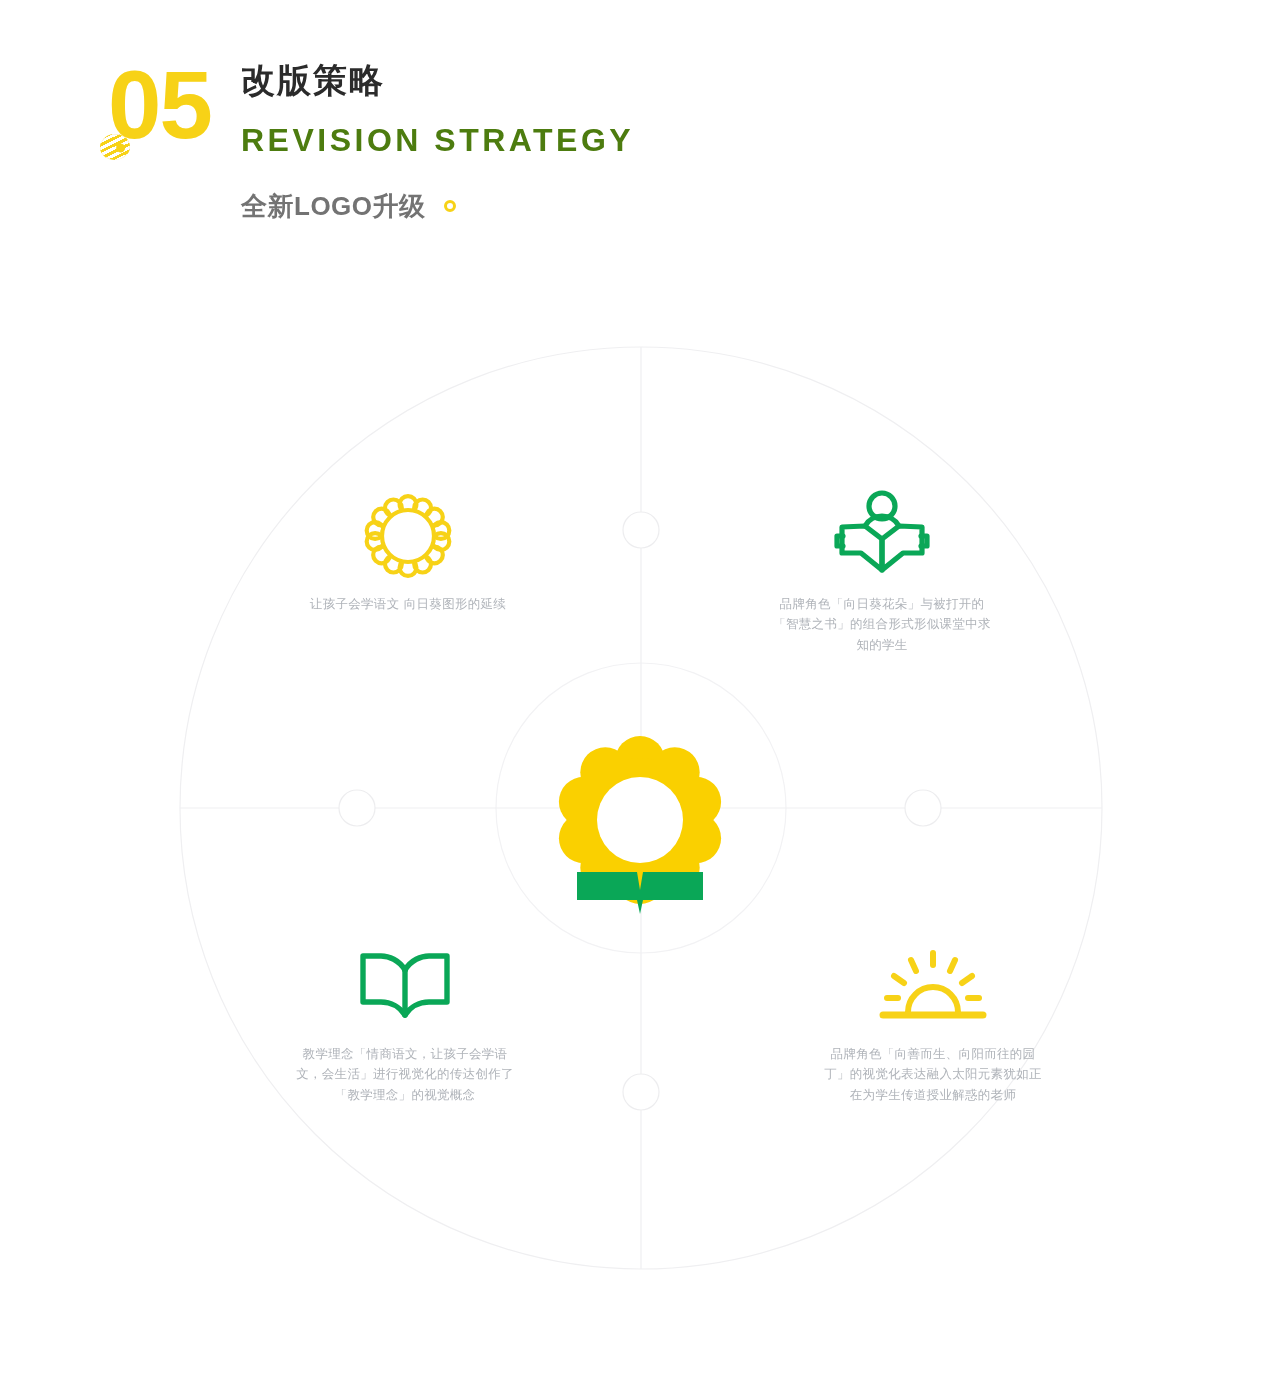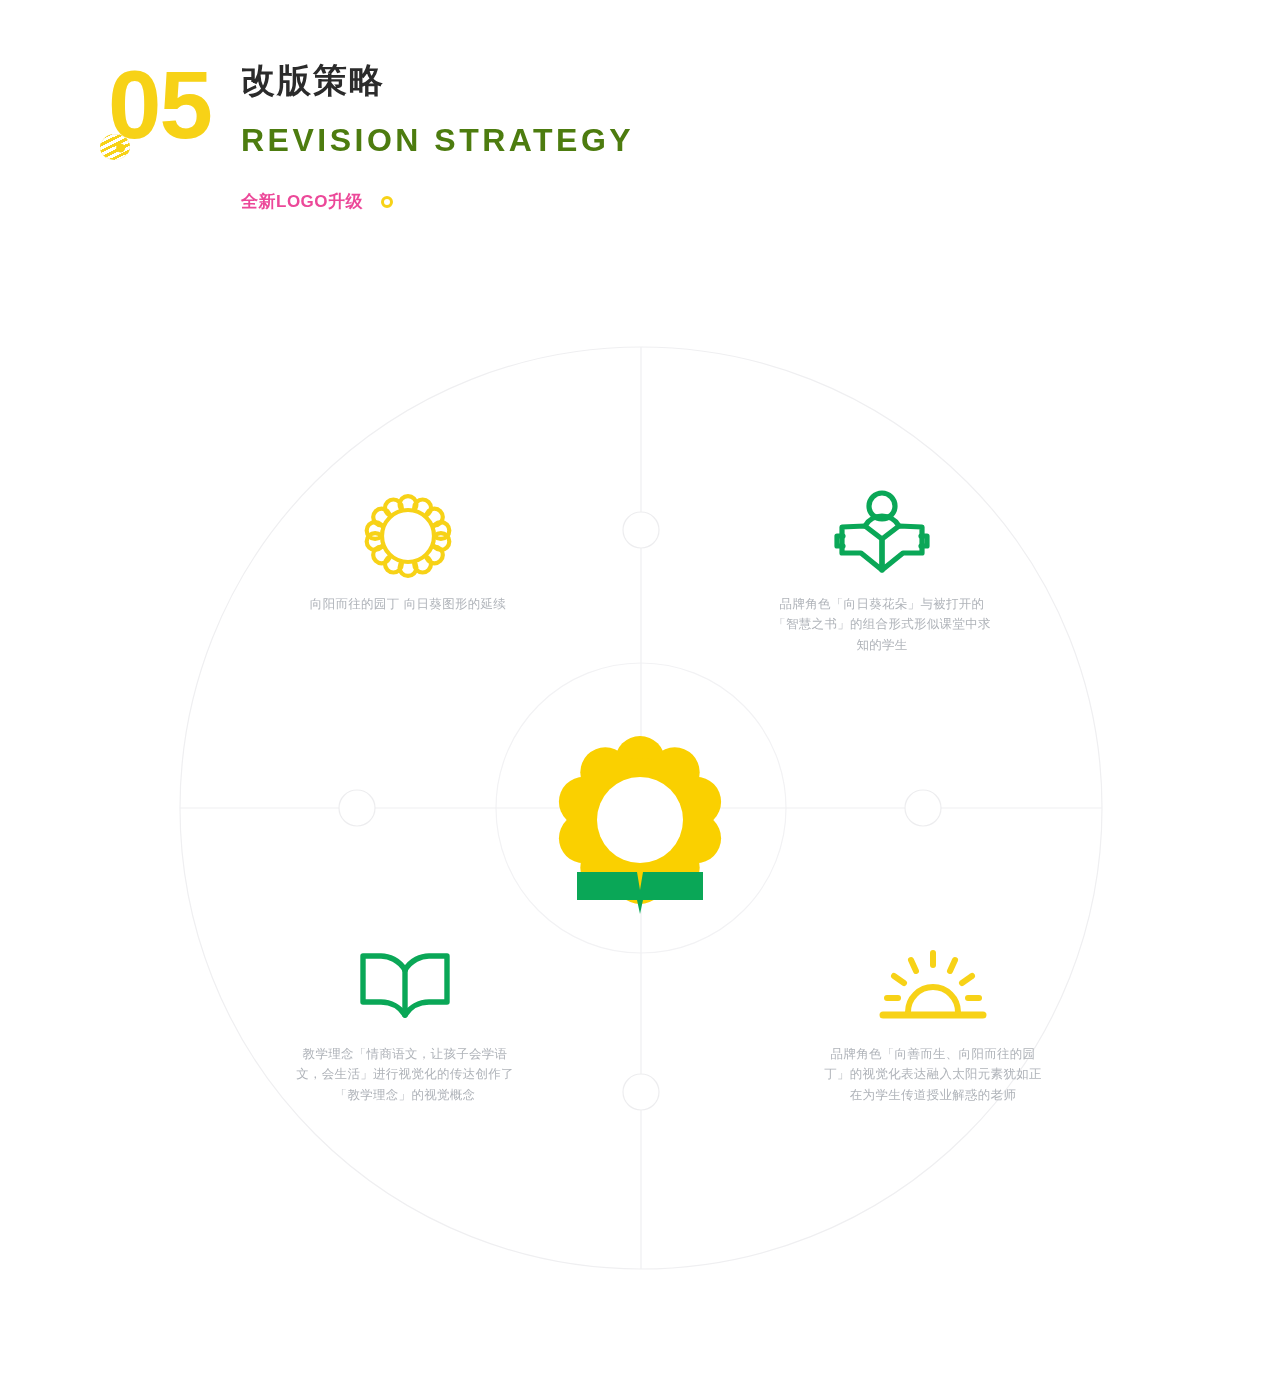--- a/index.html
+++ b/index.html
@@ -94,24 +94,24 @@
   .subtitle-row {
     position: absolute;
     left: 241px;
     top: 193px;
     display: flex;
     align-items: center;
     gap: 18px;
   }
 
   .subtitle-text {
-    font-size: 17px;
+    font-size: 26px;
     font-weight: bold;
     letter-spacing: 0.5px;
-    color: #ec4899;
+    color: #737373;
     line-height: 1;
   }
 
   .subtitle-dot {
     width: 12px;
     height: 12px;
     border-radius: 50%;
     border: 3.5px solid #F7D217;
     background: #ffffff;
     flex: none;
@@ -250,21 +250,21 @@
             <circle cx="17.6" cy="62.9" r="8.4"></circle>
             <circle cx="11.1" cy="49.5" r="8.4"></circle>
             <circle cx="11.1" cy="38.5" r="8.4"></circle>
             <circle cx="17.6" cy="25.1" r="8.4"></circle>
             <circle cx="29.4" cy="15.9" r="8.4"></circle>
           </g>
           <circle cx="44" cy="44" r="26" fill="#ffffff"></circle>
           <circle cx="44" cy="44" r="26" fill="none" stroke="#F7D217" stroke-width="4.2"></circle>
         </svg>
       </div>
-      <div class="quad-text">向阳而往的园丁
+      <div class="quad-text">让孩子会学语文
 向日葵图形的延续</div>
     </div>
 
     <div class="quad quad-tr">
       <div class="quad-icon">
         <svg width="96" height="92" viewBox="0 0 96 92">
           <g fill="none" stroke="#0AA757" stroke-width="5.2" stroke-linejoin="round" stroke-linecap="round">
 
             <circle cx="48" cy="16" r="13"></circle>
 

